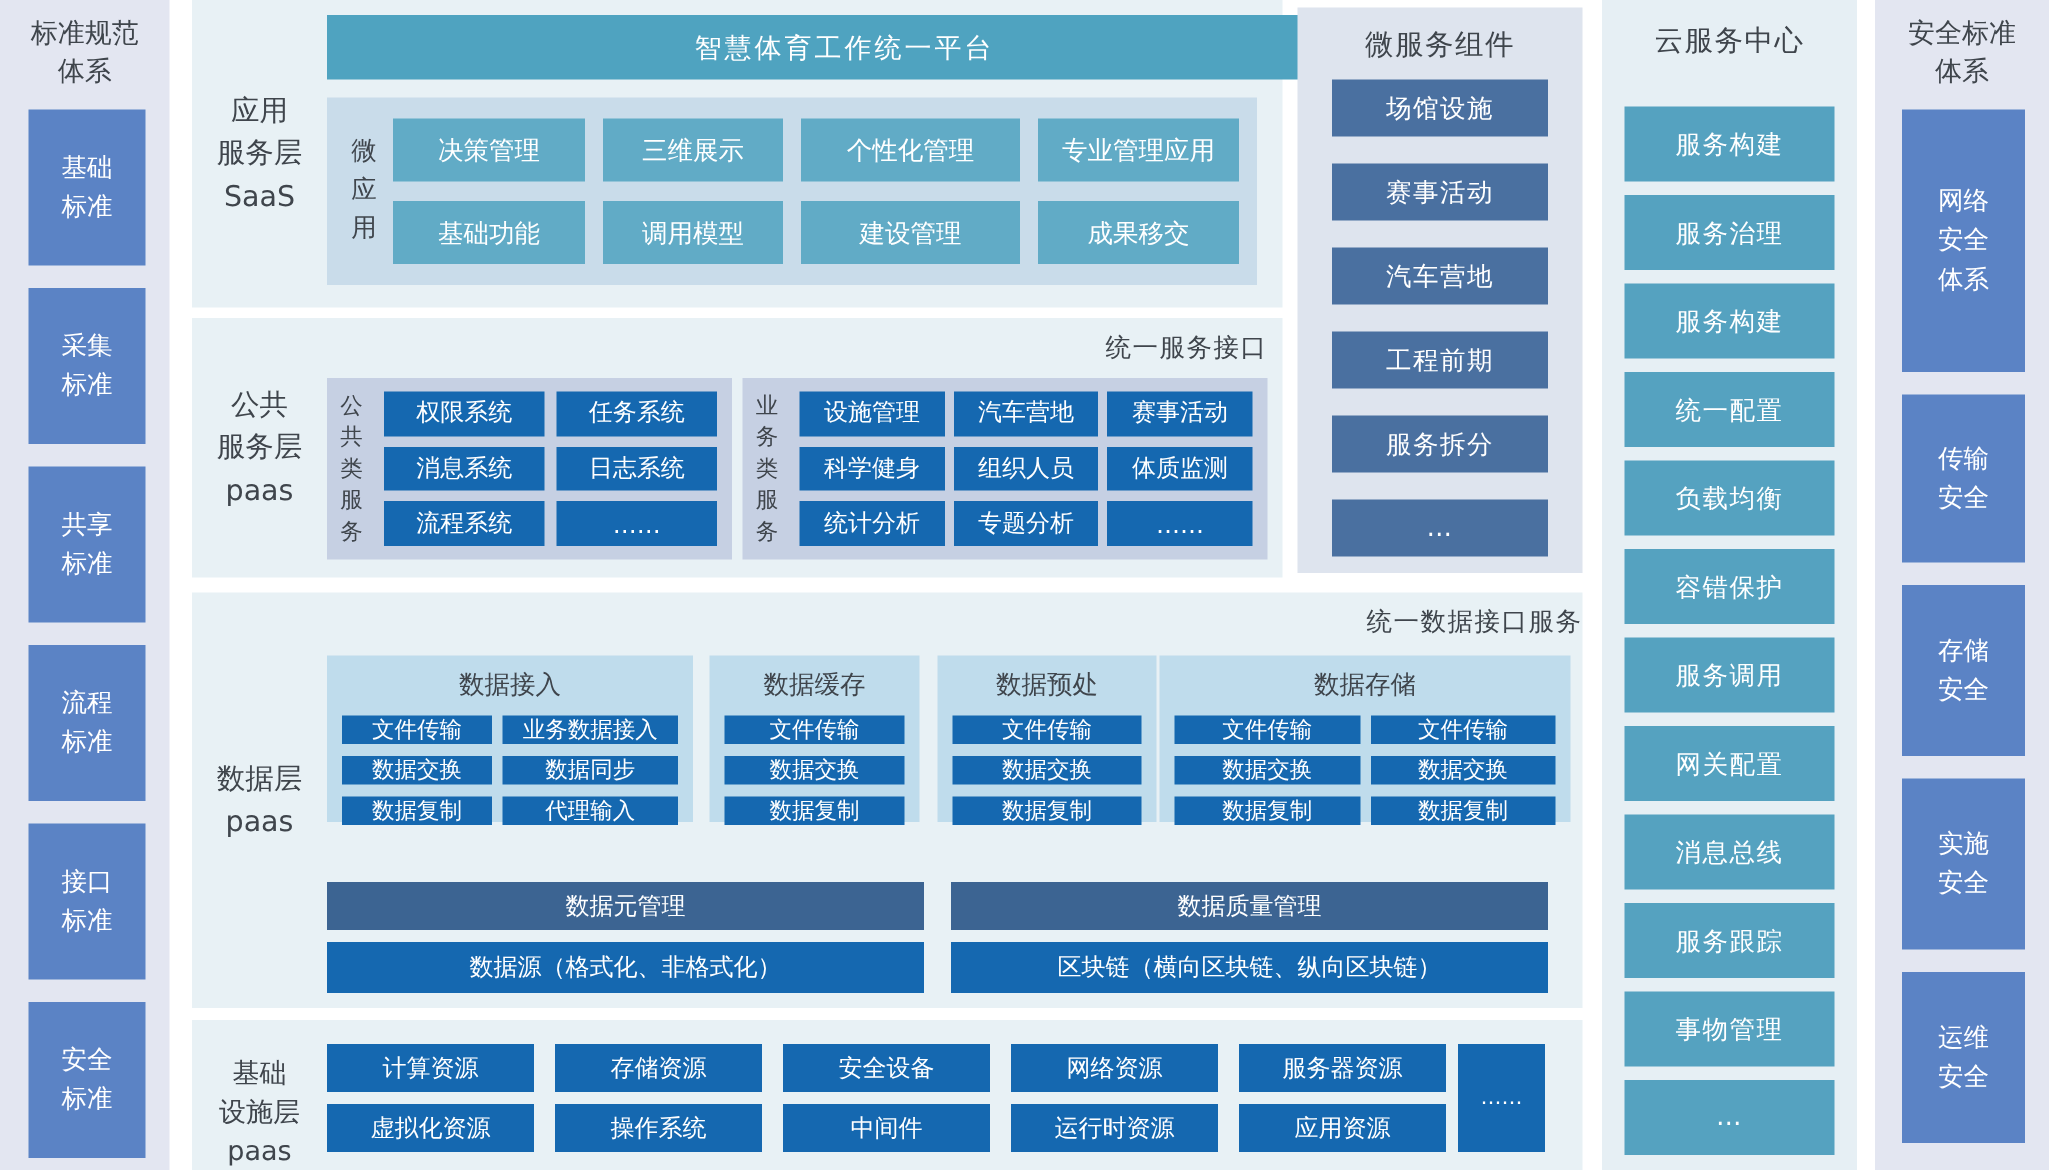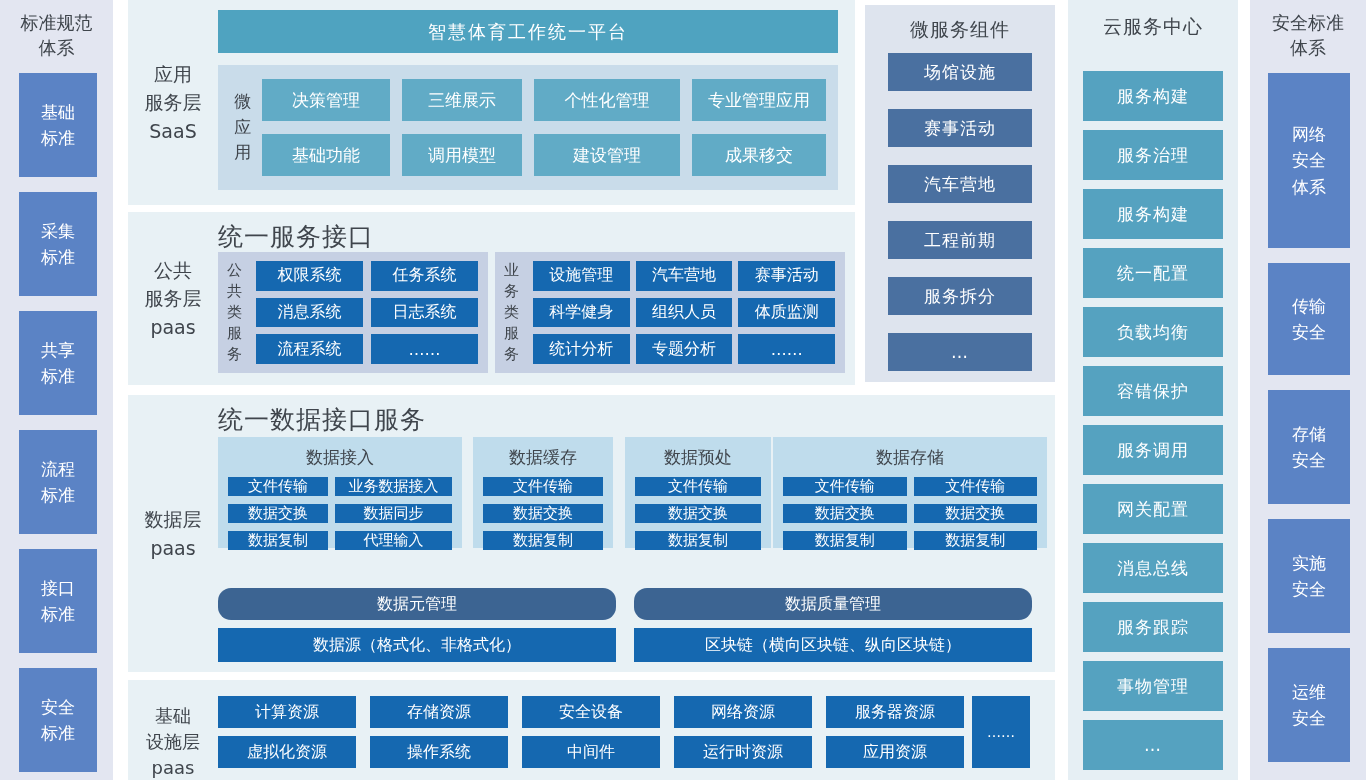--- a/index.html
+++ b/index.html
@@ -20,29 +20,29 @@
   .strip.left .strip-btn{height:104px;}
   .strip.right .strip-btn{padding:0 23px;height:114px;}
   .strip.right .strip-btn:nth-child(1){height:175px;}
   .strip.right .strip-btn:nth-child(2){height:112px;}
 
   
   .panel{position:absolute;background:var(--panel-bg);}
   .layer-label{position:absolute;left:0;top:0;bottom:0;width:90px;display:flex;flex-direction:column;
                align-items:center;justify-content:center;color:var(--heading);font-size:19px;
                line-height:1.5;text-align:center;}
-  .panel-title{position:absolute;left:90px;right:10px;top:8px;text-align:left;font-size:25px;
+  .panel-title{position:absolute;left:90px;right:10px;top:8px;text-align:right;font-size:17px;
                color:var(--heading);letter-spacing:1px;}
   .vlabel{position:absolute;left:10px;top:0;bottom:0;display:flex;align-items:center;color:var(--heading);}
   .vlabel span{display:block;width:1.25em;line-height:1.5;word-break:break-all;text-align:center;}
 
   
   .panel.saas{left:128px;top:0;width:727px;height:205px;}
   .banner{position:absolute;left:90px;top:10px;width:620px;height:43px;background:var(--banner);
-          color:#fff;font-size:18px;display:flex;align-items:center;justify-content:center;letter-spacing:2px;}
+          color:#fff;font-size:18px;display:flex;align-items:center;justify-content:center;letter-spacing:2px;padding-left:35px;}
   .saas-sub{position:absolute;left:90px;top:65px;width:620px;height:125px;background:var(--saas-sub);}
   .saas-sub .vlabel{font-size:17px;left:14px;}
   .apps-grid{position:absolute;left:44px;right:12px;top:14px;bottom:14px;display:grid;
              grid-template-columns:128px 120px 146px 1fr;grid-auto-rows:1fr;gap:13px 12px;}
   .teal-btn{background:var(--saas-btn);color:#fff;font-size:17px;display:flex;align-items:center;justify-content:center;}
 
   
   .panel.public{left:128px;top:212px;width:727px;height:173px;}
   .sub{position:absolute;background:var(--public-sub);}
   .sub.public-group{left:90px;top:40px;width:270px;height:121px;}
@@ -59,21 +59,21 @@
   .panel.data .panel-title{right:0;}
   .group{position:absolute;top:42px;height:111px;background:var(--data-sub);}
   .group-title{text-align:center;font-size:17px;color:var(--heading);margin-top:7px;height:26px;line-height:26px;}
   .group-grid{position:absolute;left:10px;right:10px;top:40px;bottom:10px;display:grid;gap:8px 7px;}
   .g0{left:90px;width:244px;}  .g0 .group-grid{grid-template-columns:100px 1fr;}
   .g1{left:345px;width:140px;} .g1 .group-grid{grid-template-columns:1fr;}
   .g2{left:497px;width:146px;} .g2 .group-grid{grid-template-columns:1fr;}
   .g3{left:645px;width:274px;} .g3 .group-grid{grid-template-columns:1fr 1fr;}
   .small-btn{background:var(--blue-btn);color:#fff;font-size:15px;display:flex;align-items:center;justify-content:center;}
   .meta-bar{position:absolute;top:193px;height:32px;background:var(--meta-bar);color:#fff;font-size:16px;
-            display:flex;align-items:center;justify-content:center;border-radius:13px;}
+            display:flex;align-items:center;justify-content:center;}
   .meta-bar.m0{left:90px;width:398px;} .meta-bar.m1{left:506px;width:398px;}
   .src-bar{position:absolute;top:233px;height:34px;background:var(--blue-btn);color:#fff;font-size:16px;
            display:flex;align-items:center;justify-content:center;}
   .src-bar.s0{left:90px;width:398px;} .src-bar.s1{left:506px;width:398px;}
 
   
   .panel.infra{left:128px;top:680px;width:927px;height:100px;}
   .panel.infra .layer-label{font-size:18px;line-height:1.45;margin-top:24px;}
   .infra-row{position:absolute;left:90px;display:flex;gap:14px;}
   .infra-row.row1{top:16px;} .infra-row.row2{top:56px;}

